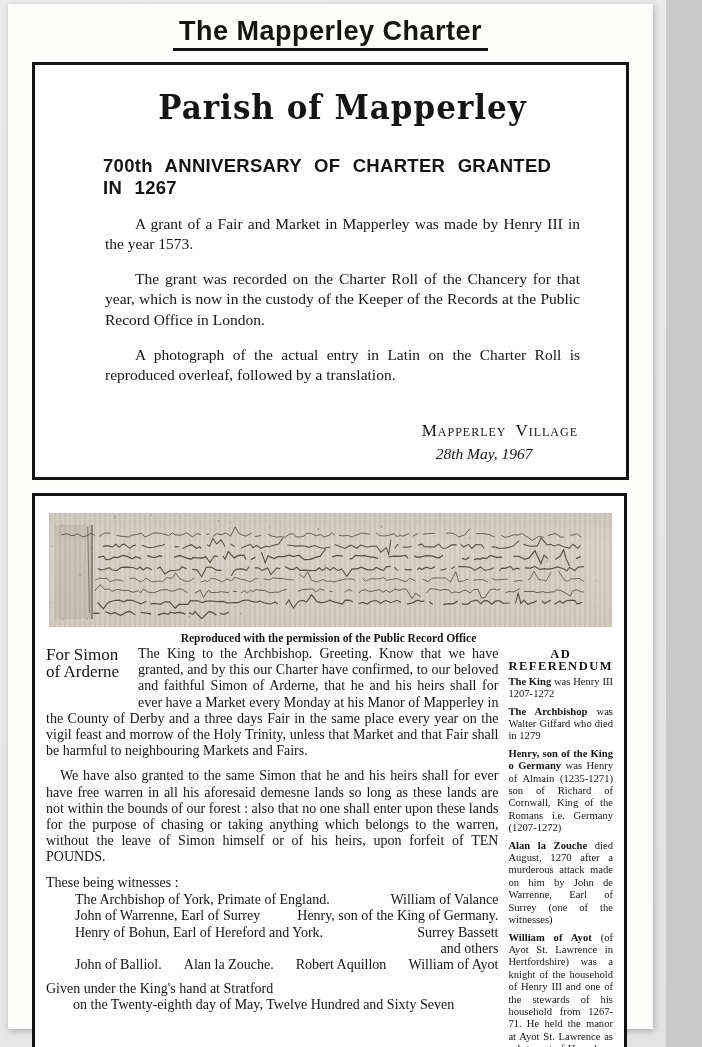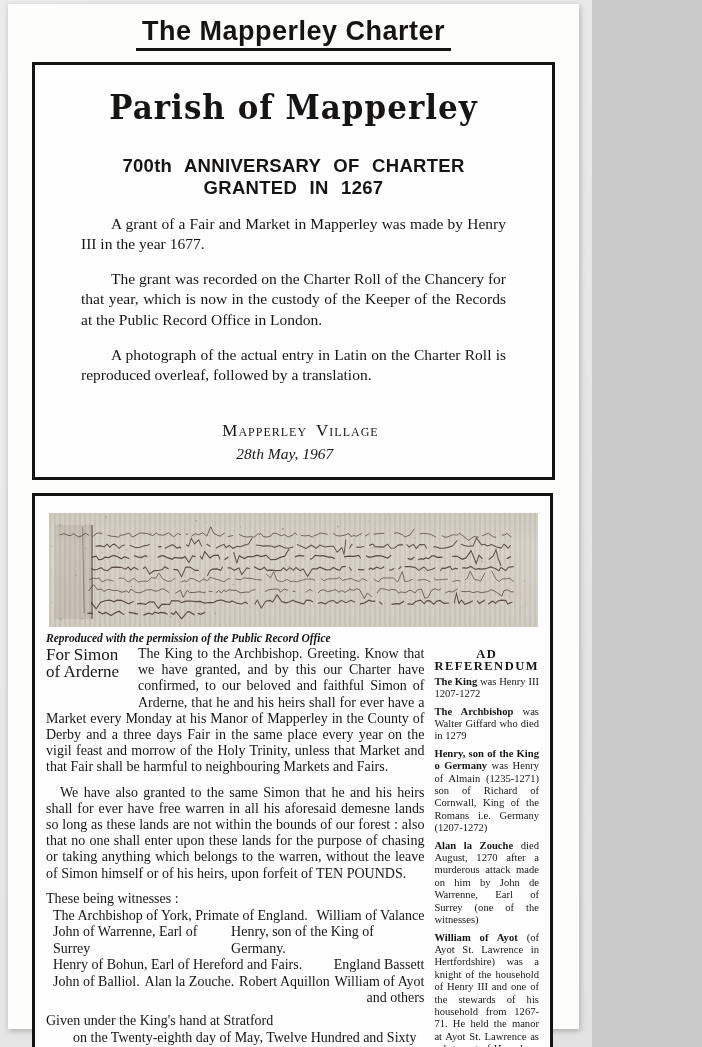--- a/index.html
+++ b/index.html
@@ -1,58 +1,58 @@
 <!DOCTYPE html>
 <html><head>
 <meta charset="utf-8">
 <style>
   html,body{margin:0;padding:0;background:#c9c9c9;}
-  .scan{position:relative;width:592px;height:1047px;background:linear-gradient(135deg,#ececec 0%,#e3e3e3 100%);overflow:hidden;
+  .scan{position:relative;width:666px;height:1047px;background:linear-gradient(135deg,#ececec 0%,#e3e3e3 100%);overflow:hidden;
         font-family:"Liberation Serif",serif;color:#171513;}
   .paper{position:absolute;left:8px;top:4px;right:13px;bottom:18px;background:#fdfdfc;
          box-shadow:1px 2px 6px rgba(0,0,0,0.25);}
 
   
   .page-title-wrap{text-align:center;margin-top:12px;}
   .page-title{display:inline-block;font-family:"Liberation Sans",sans-serif;font-weight:bold;
               font-size:27px;letter-spacing:0.5px;border-bottom:3px solid #131313;padding:0 6px 1px 6px;}
 
   
-  .notice-box{margin:11px 24px 0 24px;border:3px solid #141414;padding:16px 44px 10px 44px;background:#fefefe;}
+  .notice-box{margin:11px 24px 0 24px;border:3px solid #141414;padding:16px 44px 10px 68px;background:#fefefe;}
   .masthead{text-align:center;font-family:"DejaVu Serif",serif;font-weight:bold;font-size:31px;
             letter-spacing:1px;margin-top:8px;transform:scaleY(1.08);}
-  .anniv{text-align:center;font-family:"Liberation Sans",sans-serif;font-weight:bold;font-size:18.5px;
+  .anniv{text-align:left;font-family:"Liberation Sans",sans-serif;font-weight:bold;font-size:18.5px;
          word-spacing:7px;letter-spacing:0.3px;margin-top:30px;}
   .notice-par{font-size:15.5px;line-height:1.3;text-align:justify;text-indent:30px;margin:15px 2px 0 2px;}
-  .signoff{display:flex;justify-content:center;margin:36px 4px 4px 4px;gap:41px;}
+  .signoff{display:flex;justify-content:flex-end;margin:36px 4px 4px 4px;gap:41px;}
   .so-place,.so-name{font-variant:small-caps;font-size:17px;letter-spacing:1px;word-spacing:4px;}
   .so-date,.so-role{font-style:italic;font-size:15.5px;margin-top:4px;}
   .so-left{padding-left:14px;}
   .so-left .so-date{padding-left:14px;}
   .so-right{text-align:left;padding-right:2px;}
 
   
   .charter-box{margin:13px 26px 0 24px;border:3px solid #141414;padding:17px 9px 6px 11px;background:#fefefe;}
   .ms-photo{position:relative;height:114px;margin:0 3px;background:#d9d5ca;overflow:hidden;
             background-image:
               repeating-linear-gradient(90deg, rgba(90,80,65,0.07) 0px, rgba(90,80,65,0.07) 2px, rgba(255,255,255,0.05) 2px, rgba(255,255,255,0.05) 5px),
               linear-gradient(180deg, rgba(120,110,95,0.12), rgba(120,110,95,0.03) 30%, rgba(120,110,95,0.10));}
   .ms-photo svg{position:absolute;left:0;top:0;width:100%;height:100%;}
   .ms-margin{position:absolute;left:6px;top:12px;bottom:8px;width:36px;background:rgba(85,72,58,0.10);
              border-right:2px solid rgba(70,58,45,0.45);}
-  .photo-caption{text-align:left;font-style:italic;font-size:11.5px;margin:5px 4px 2px 0;font-weight:bold;}
+  .photo-caption{text-align:center;font-size:11.5px;margin:5px 4px 2px 0;font-weight:bold;}
 
   .cols{display:flex;margin-top:2px;}
   .main-col{width:486px;font-size:14px;line-height:16.2px;}
   .side-col{flex:1;margin-left:10px;font-size:10.6px;line-height:12.4px;padding-right:2px;}
 
   .margin-note{float:left;width:92px;height:50px;font-size:17px;line-height:17px;}
   .body-par{text-align:justify;margin:0 0 9px 0;}
   .witness-intro{margin:2px 0 1px 0;}
-  .witness-line{display:flex;justify-content:space-between;margin-left:7px;line-height:16.4px;}
+  .witness-line{display:flex;justify-content:space-between;margin-left:29px;line-height:16.4px;}
   .witness-line.align-right{justify-content:flex-end;}
   .closing{margin-top:7px;}
   .closing-l2{margin-left:27px;font-family:Liberation Serif, serif;}
 
   .side-heading{text-align:center;font-weight:bold;font-size:12.5px;letter-spacing:1.5px;margin:2px 0 3px 0;}
   .side-note{text-align:justify;margin:0 0 5px 0;}
   .side-note b{font-weight:bold;}
 </style>
 </head>
 <body>
@@ -60,21 +60,21 @@
 <div class="scan">
   <div class="paper">
 
     <div class="page-title-wrap">
       <span class="page-title">The Mapperley Charter</span>
     </div>
 
     <div class="notice-box">
       <div class="masthead">Parish of Mapperley</div>
       <div class="anniv">700th ANNIVERSARY OF CHARTER GRANTED IN 1267</div>
-      <p class="notice-par">A grant of a Fair and Market in Mapperley was made by Henry III in the year 1677.</p>
+      <p class="notice-par">A grant of a Fair and Market in Mapperley was made by Henry III in the year 1573.</p>
       <p class="notice-par">The grant was recorded on the Charter Roll of the Chancery for that year, which is now in the custody of the Keeper of the Records at the Public Record Office in London.</p>
       <p class="notice-par">A photograph of the actual entry in Latin on the Charter Roll is reproduced overleaf, followed by a translation.</p>
       <div class="signoff">
         <div class="so-left">
           <div class="so-place">Mapperley Village</div>
           <div class="so-date">28th May, 1967</div>
         </div>
       </div>
     </div>
 
@@ -178,31 +178,31 @@
           <div id="witness-lines">
               <div class="witness-line">
                 <span>The Archbishop of York, Primate of England.</span>
                 <span>William of Valance</span>
               </div>
               <div class="witness-line">
                 <span>John of Warrenne, Earl of Surrey</span>
                 <span>Henry, son of the King of Germany.</span>
               </div>
               <div class="witness-line">
-                <span>Henry of Bohun, Earl of Hereford and Fairs.</span>
-                <span>England Bassett</span>
+                <span>Henry of Bohun, Earl of Hereford and York.</span>
+                <span>Surrey Bassett</span>
+              </div>
+              <div class="witness-line align-right">
+                <span>and others</span>
               </div>
               <div class="witness-line">
                 <span>John of Balliol.</span>
                 <span>Alan la Zouche.</span>
                 <span>Robert Aquillon</span>
                 <span>William of Ayot</span>
-              </div>
-              <div class="witness-line align-right">
-                <span>and others</span>
               </div>
             </div>
           <div class="closing">
             <div>Given under the King's hand at Stratford</div>
             <div class="closing-l2">on the Twenty-eighth day of May, Twelve Hundred and Sixty Seven</div>
           </div>
         </div>
 
         <div class="side-col">
           <div class="side-heading">AD REFERENDUM</div>

